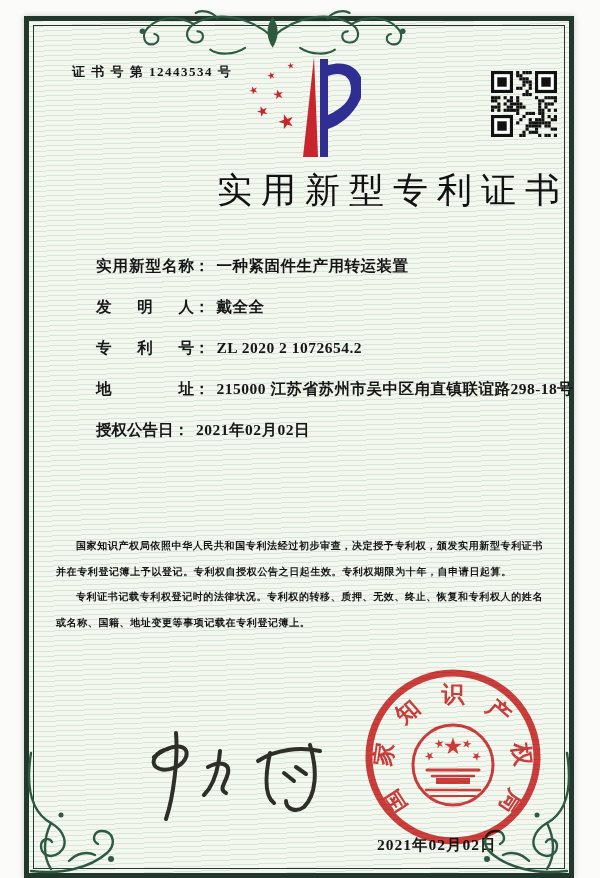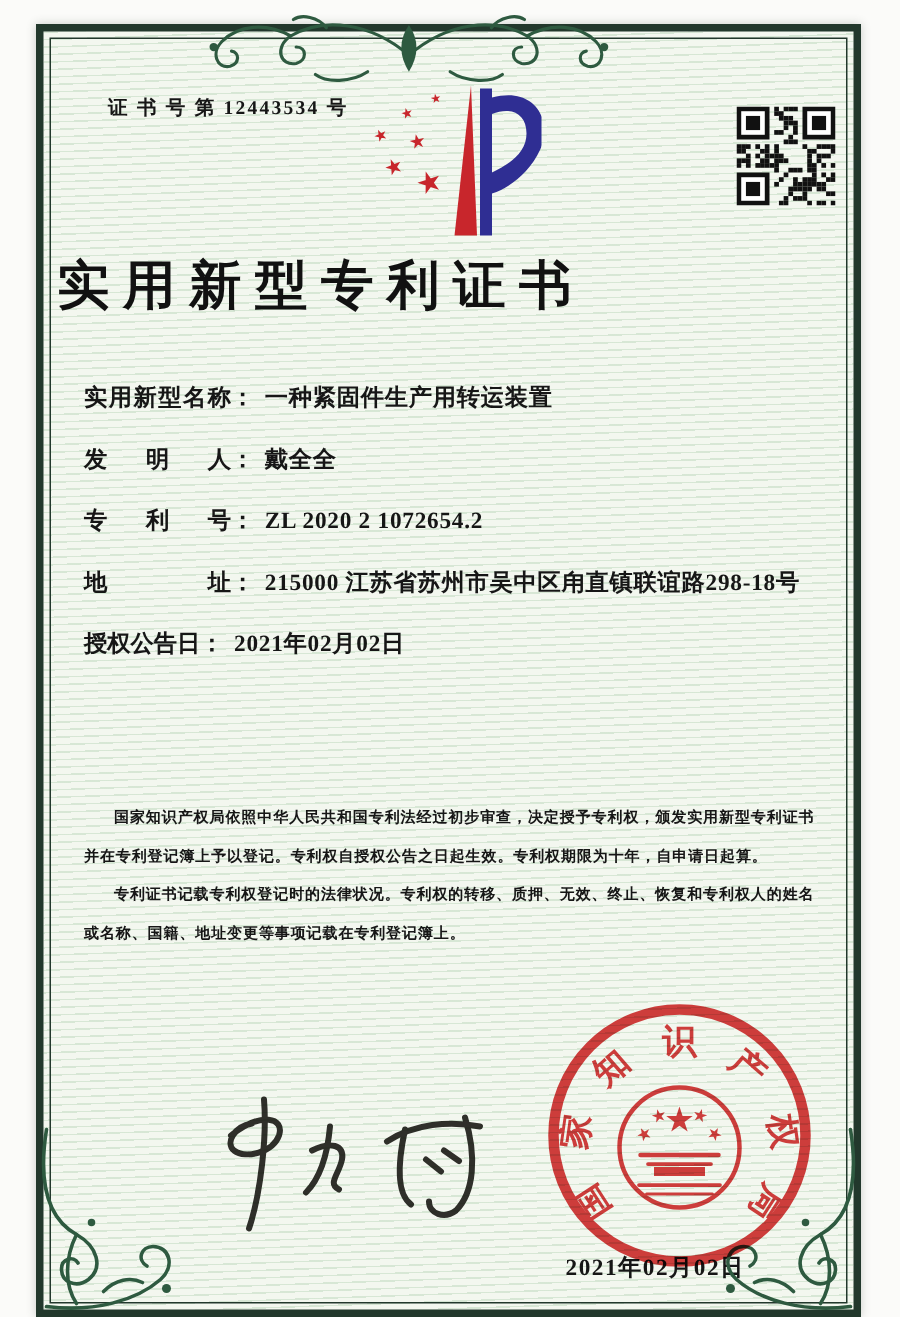--- a/index.html
+++ b/index.html
@@ -31,27 +31,27 @@
   }
   
   .cert-no{
     position:absolute;left:43px;top:42px;
     font-size:13px;font-weight:bold;letter-spacing:1.5px;white-space:nowrap;
   }
   .logo{position:absolute;left:212px;top:32px;width:120px;height:110px;}
   .qr{position:absolute;left:462px;top:50px;width:66px;height:66px;}
   
   .title{
-    position:absolute;left:0;top:146px;width:100%;text-align:left;
-    font-size:35px;font-weight:bold;letter-spacing:9px;color:#111;
+    position:absolute;left:0;top:146px;width:100%;text-align:right;
+    font-size:35px;font-weight:normal;letter-spacing:9px;color:#111;
     text-indent:9px;
   }
   
   .fields{position:absolute;left:27px;top:234px;right:24px;font-size:15.5px;font-weight:bold;}
-  .frow{height:41px;line-height:22px;white-space:nowrap;position:relative;}
+  .frow{height:41px;line-height:22px;white-space:nowrap;position:relative;margin-left:40px;}
   .flabel{display:inline-block;width:98px;text-align:justify;text-align-last:justify;}
   .fcolon{display:inline-block;}
   .fvalue{margin-left:7px;letter-spacing:.5px;}
   .grant-right{position:absolute;left:300px;top:0;}
   
   .bodytext{
     position:absolute;left:27px;right:26px;top:512px;
     font-size:10px;font-weight:bold;line-height:25.5px;
     text-align:justify;letter-spacing:.6px;
   }

